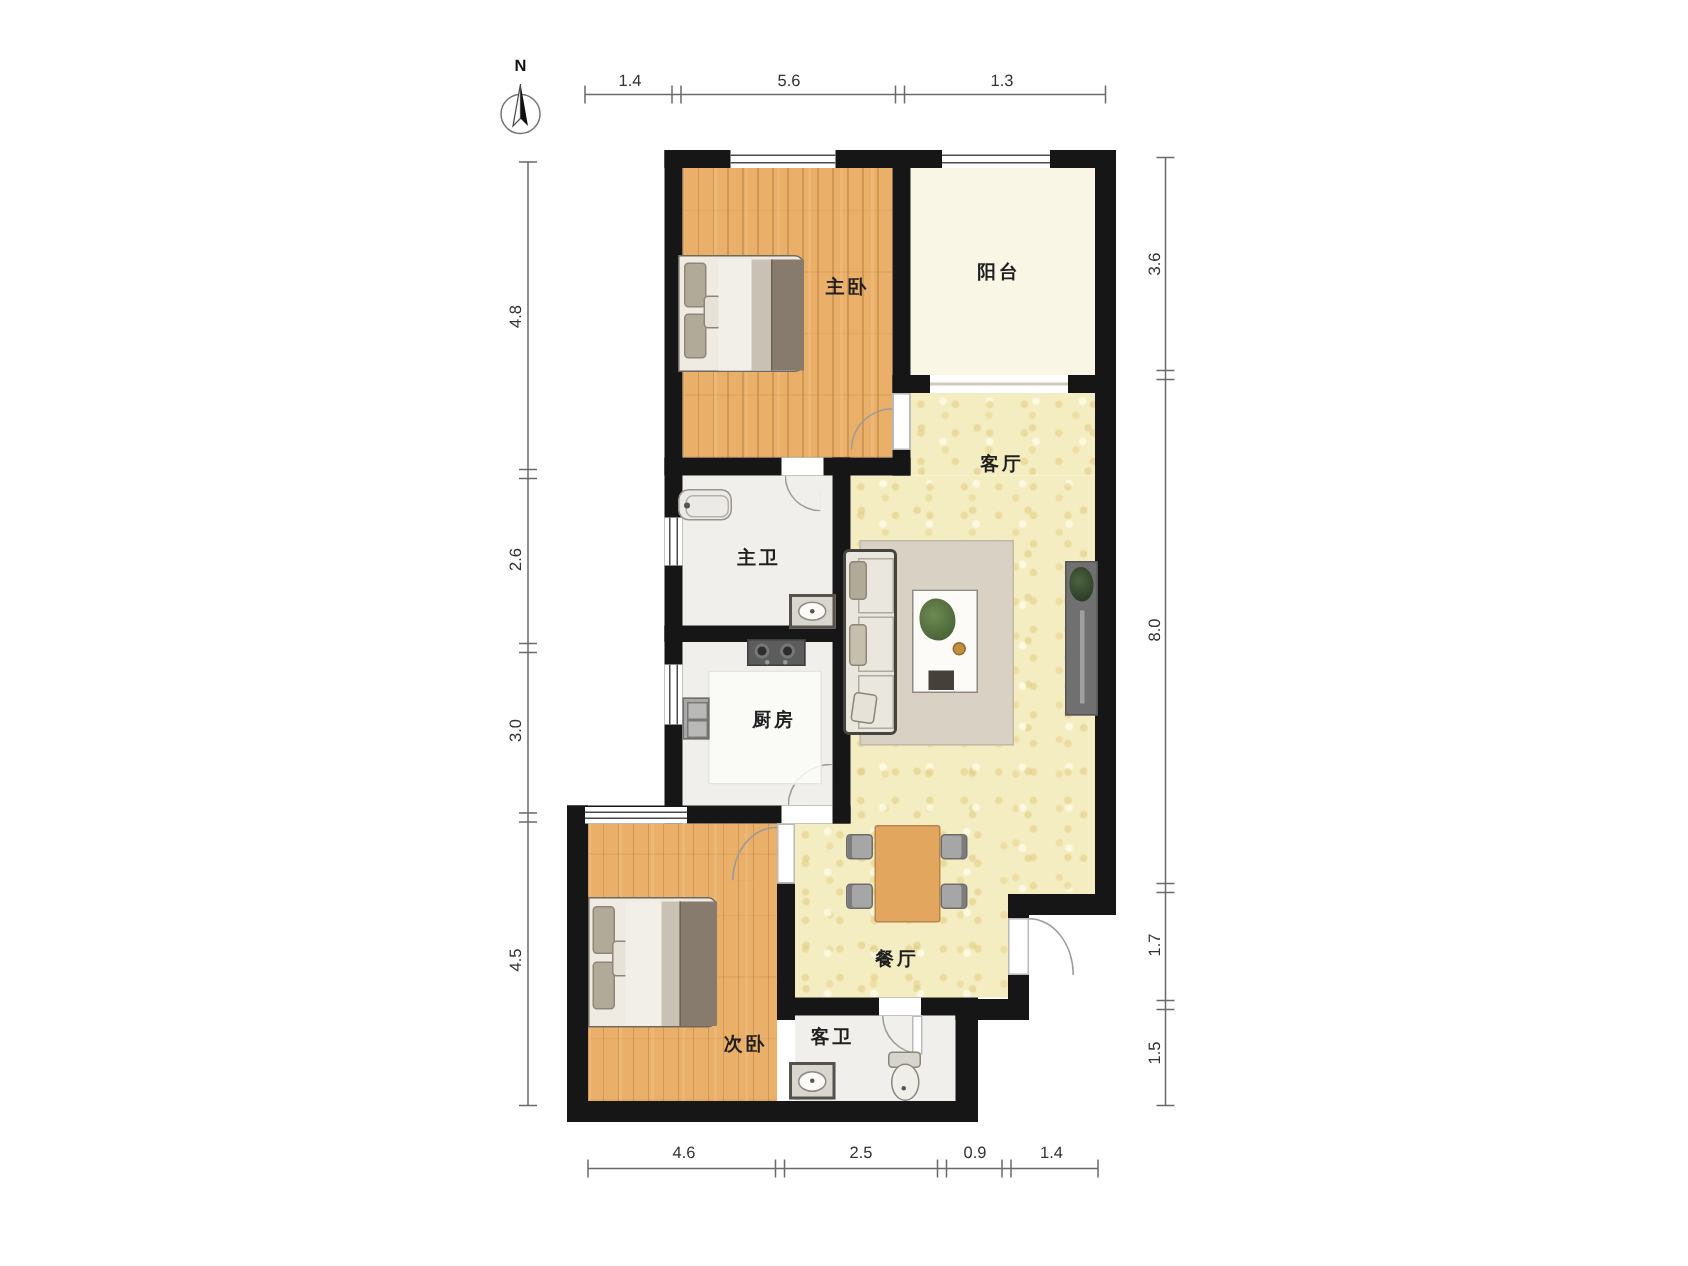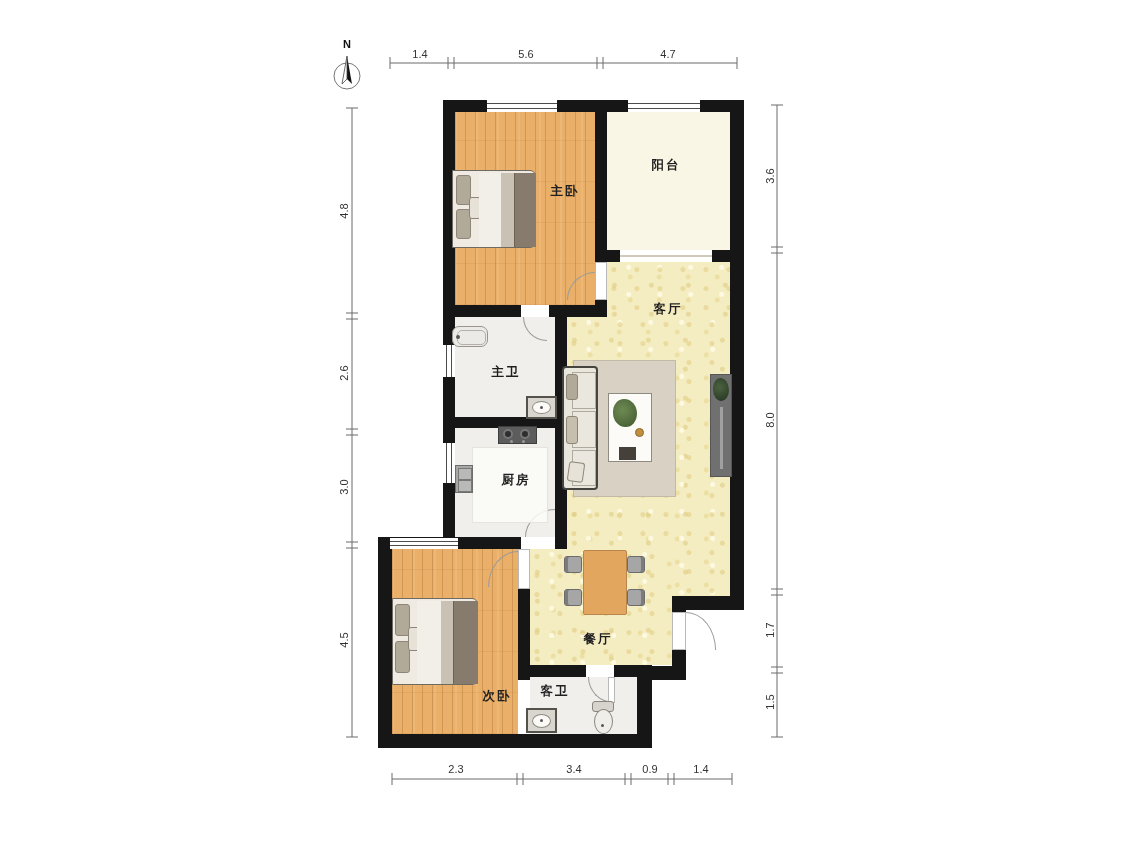--- a/index.html
+++ b/index.html
@@ -183,21 +183,21 @@
   <div class="oval" style="left:4px;top:4px;width:19px;height:14px;"></div>
   <div class="dot" style="left:12px;top:9px;width:3px;height:3px;"></div>
 </div>
 <div class="furn" style="left:592px;top:701px;width:22px;height:33px;">
   <div class="abs" style="left:0;top:0;width:20px;height:9px;background:#d7d4cd;border:1px solid #8a867e;border-radius:3px;"></div>
   <div class="abs" style="left:2px;top:8px;width:17px;height:23px;background:#f0eee9;border:1px solid #8a867e;border-radius:50%;"></div>
   <div class="dot" style="left:9px;top:23px;width:3px;height:3px;"></div>
 </div>
 
 <span class="rlabel" style="left:537px;top:183px;">主卧</span>
-<span class="rlabel" style="left:638px;top:157px;font-family:Liberation Mono, monospace;">阳台</span>
+<span class="rlabel" style="left:638px;top:173px;font-family:Liberation Mono, monospace;">阳台</span>
 <span class="rlabel" style="left:640px;top:301px;">客厅</span>
 <span class="rlabel" style="left:478px;top:364px;">主卫</span>
 <span class="rlabel" style="left:488px;top:472px;">厨房</span>
 <span class="rlabel" style="left:469px;top:688px;">次卧</span>
 <span class="rlabel" style="left:570px;top:631px;">餐厅</span>
 <span class="rlabel" style="left:527px;top:683px;">客卫</span>
 
 <svg width="1125" height="844" style="position:absolute;left:0;top:0;" xmlns="http://www.w3.org/2000/svg">
   <path d="M390 63 H737 M392 779 H732 M352 108 V737 M777 105 V737" stroke="#6a6a6a" stroke-width="1" fill="none"></path>
   <path d="M390 57 V69 M448 57 V69 M454 57 V69 M597 57 V69 M603 57 V69 M737 57 V69" stroke="#6a6a6a" stroke-width="1" fill="none"></path>
@@ -207,28 +207,28 @@
   <g>
     <circle cx="347" cy="76" r="13" stroke="#777" stroke-width="1" fill="none"></circle>
     <polygon points="347,56 352,84 347,79" fill="#111"></polygon>
     <polygon points="347,56 342,84 347,79" fill="#fff" stroke="#444" stroke-width="0.8"></polygon>
   </g>
 </svg>
 <span class="dim" style="left:332px;top:38px;font-weight:bold;color:#111;">N</span>
 
 <span class="dim" style="left:405px;top:48px;">1.4</span>
 <span class="dim" style="left:511px;top:48px;">5.6</span>
-<span class="dim" style="left:653px;top:48px;">4.7</span>
+<span class="dim" style="left:653px;top:48px;">1.3</span>
 
 <span class="dim v" style="left:329px;top:205px;">4.8</span>
 <span class="dim v" style="left:329px;top:367px;">2.6</span>
 <span class="dim v" style="left:329px;top:481px;">3.0</span>
 <span class="dim v" style="left:329px;top:634px;">4.5</span>
 
 <span class="dim v" style="left:755px;top:170px;">3.6</span>
 <span class="dim v" style="left:755px;top:414px;">8.0</span>
 <span class="dim v" style="left:755px;top:624px;">1.7</span>
 <span class="dim v" style="left:755px;top:696px;">1.5</span>
 
-<span class="dim" style="left:441px;top:763px;">2.3</span>
-<span class="dim" style="left:559px;top:763px;">3.4</span>
+<span class="dim" style="left:441px;top:763px;">4.6</span>
+<span class="dim" style="left:559px;top:763px;">2.5</span>
 <span class="dim" style="left:635px;top:763px;">0.9</span>
 <span class="dim" style="left:686px;top:763px;">1.4</span>
 
 </body></html>

